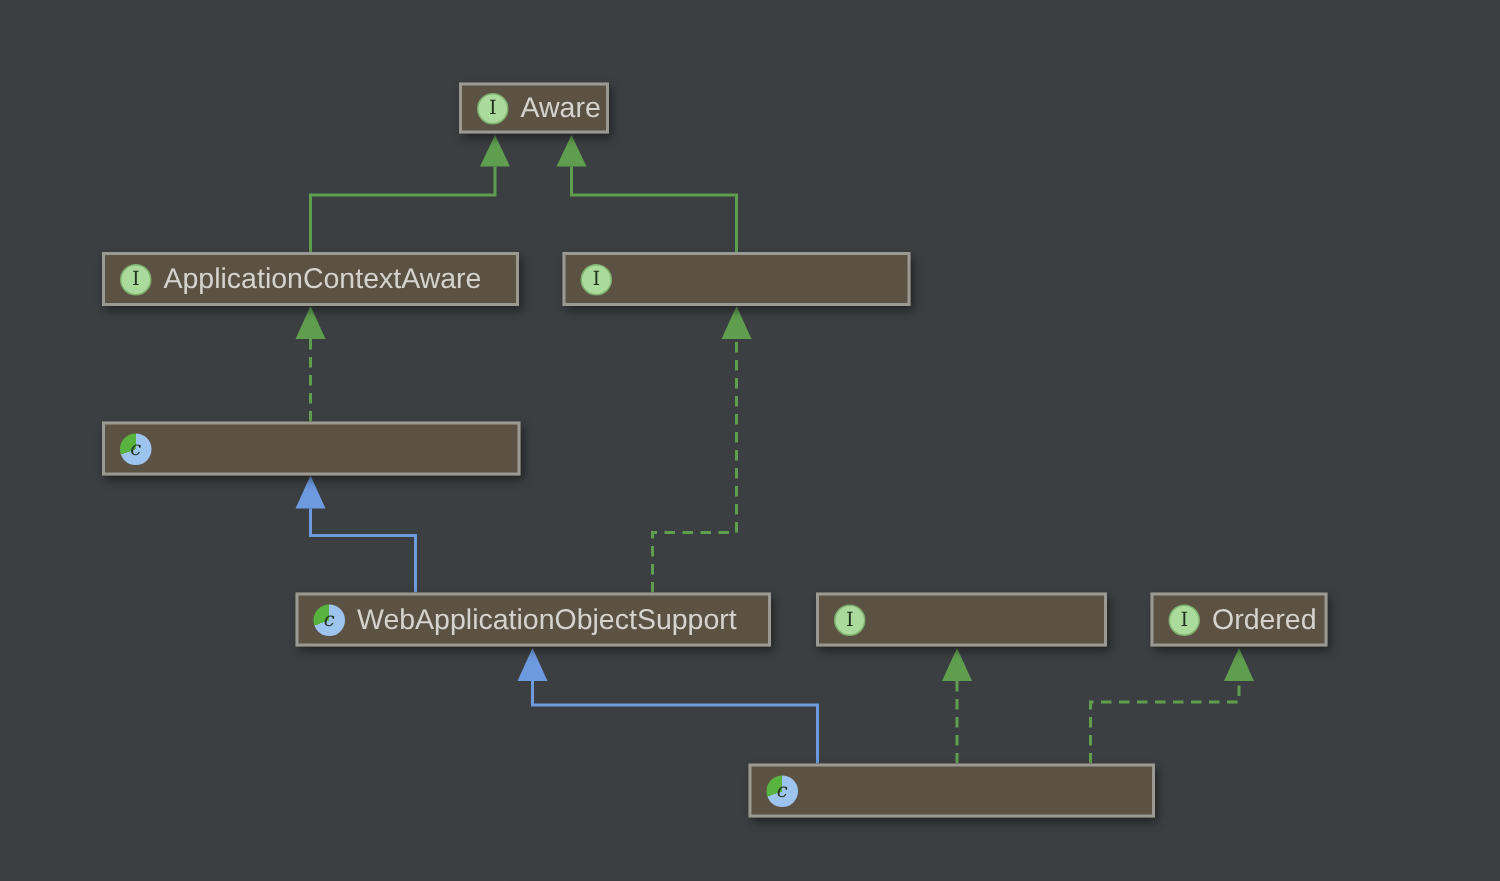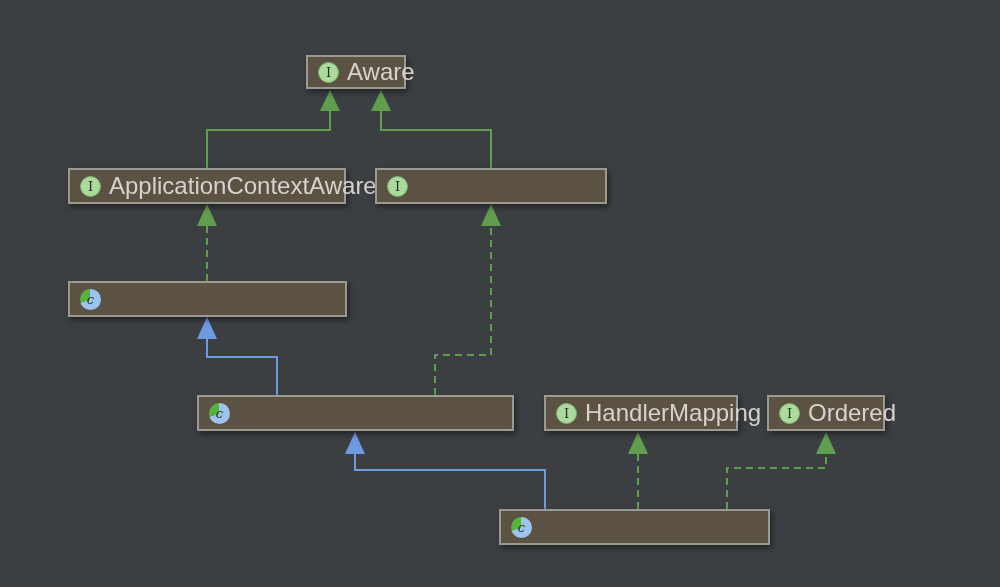--- a/index.html
+++ b/index.html
@@ -35,21 +35,21 @@
     display: flex;
     align-items: center;
     padding: 0 10px;
     background: var(--node-fill);
     border: 2px solid var(--node-border);
     box-shadow: 2px 3px 6px rgba(0,0,0,0.45);
     cursor: default;
   }
   .node .label {
     color: var(--node-text);
-    font-size: 24px;
+    font-size: 19px;
     white-space: nowrap;
     line-height: 1;
   }
   .icon {
     width: 21px;
     height: 21px;
     border-radius: 50%;
     margin-right: 8px;
     flex: 0 0 auto;
     display: flex;
@@ -143,27 +143,27 @@
   <div class="node" style="left:68px;top:281px;width:279px;height:36px">
     <span class="icon icon-class">
       <span class="icon-letter">c</span>
     </span>
   </div>
 
   <div class="node" style="left:197px;top:395px;width:317px;height:36px">
     <span class="icon icon-class">
       <span class="icon-letter">c</span>
     </span>
+    <span class="label">WebApplicationObjectSupport</span>
   </div>
 
   <div class="node" style="left:544px;top:395px;width:194px;height:36px">
     <span class="icon icon-interface">
       <span class="icon-letter">I</span>
     </span>
-    <span class="label">HandlerMapping</span>
   </div>
 
   <div class="node" style="left:767px;top:395px;width:118px;height:36px">
     <span class="icon icon-interface">
       <span class="icon-letter">I</span>
     </span>
     <span class="label">Ordered</span>
   </div>
 
   <div class="node" style="left:499px;top:509px;width:271px;height:36px">

